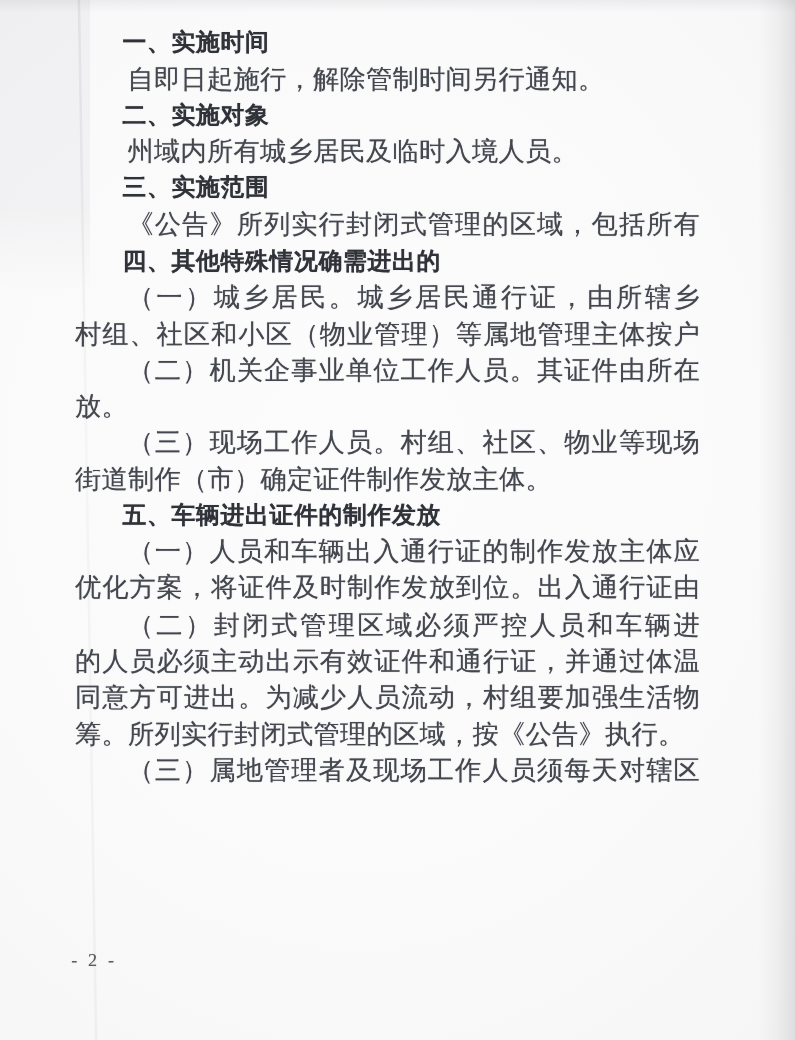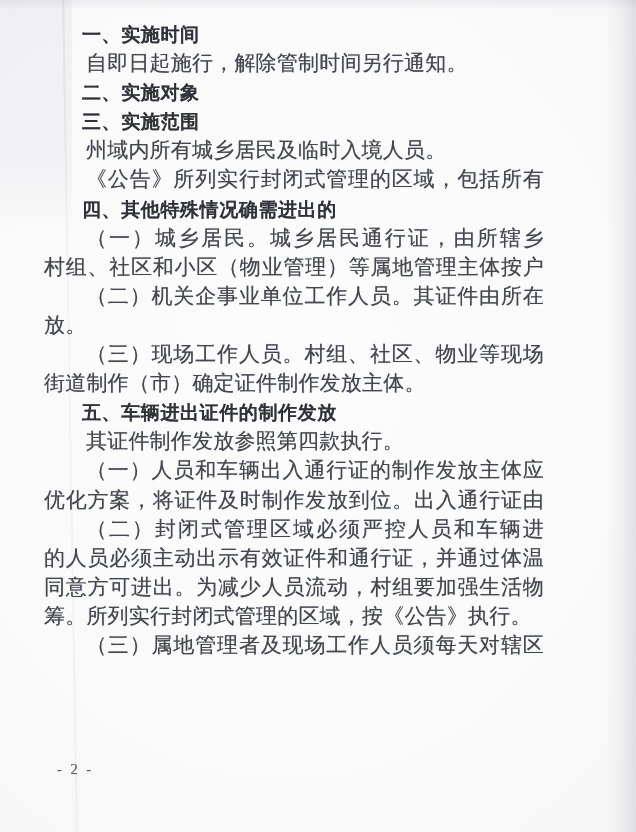--- a/index.html
+++ b/index.html
@@ -35,21 +35,21 @@
   }
   .crease {
     position: absolute; top: -8px; left: 69px; width: 2px; height: 848px;
     background: linear-gradient(to bottom, rgba(90,90,100,0.10), rgba(90,90,100,0.04) 40%, rgba(90,90,100,0.06));
     transform: rotate(-0.95deg);
     pointer-events: none;
   }
   
   .doc-body {
     position: absolute;
-    left: 44px;
+    left: 60px;
     top: 20px;
     width: 500px;
   }
   .line {
     line-height: 29.1px;
     white-space: nowrap;
   }
   .bd {
     font-size: 21px;
     color: #45474f;
@@ -90,32 +90,31 @@
 <div class="page">
   <div class="shade-topleft"></div>
   <div class="shade-top"></div>
   <div class="shade-right"></div>
   <div class="crease"></div>
 
   <div class="doc-body">
       <div class="line hd ind">一、实施时间</div>
       <div class="line bd ind">自即日起施行，解除管制时间另行通知。</div>
       <div class="line hd ind">二、实施对象</div>
+      <div class="line bd ind">州域内所有城乡居民及临时入境人员。</div>
       <div class="line hd ind">三、实施范围</div>
-      <div class="line bd ind">州域内所有城乡居民及临时入境人员。</div>
       <div class="line bd ind jl">《公告》所列实行封闭式管理的区域，包括所有村组、社区</div>
       <div class="line hd ind">四、其他特殊情况确需进出的</div>
       <div class="line bd ind jl">（一）城乡居民。城乡居民通行证，由所辖乡镇、街道制作，</div>
       <div class="line bd jl">村组、社区和小区（物业管理）等属地管理主体按户统一发放。</div>
       <div class="line bd ind jl">（二）机关企事业单位工作人员。其证件由所在单位制作发</div>
       <div class="line bd">放。</div>
       <div class="line bd ind jl">（三）现场工作人员。村组、社区、物业等现场工作人员出</div>
       <div class="line bd">街道制作（市）确定证件制作发放主体。</div>
       <div class="line hd ind">五、车辆进出证件的制作发放</div>
-      <div class="line bd ind">其证件制作发放参照第四款执行。</div>
       <div class="line bd ind jl">（一）人员和车辆出入通行证的制作发放主体应抓紧设计、</div>
       <div class="line bd jl">优化方案，将证件及时制作发放到位。出入通行证由发证单位加</div>
       <div class="line bd ind jl">（二）封闭式管理区域必须严控人员和车辆进出，确需进出</div>
       <div class="line bd jl">的人员必须主动出示有效证件和通行证，并通过体温检测、审批</div>
       <div class="line bd jl">同意方可进出。为减少人员流动，村组要加强生活物资采购的统</div>
       <div class="line bd">筹。所列实行封闭式管理的区域，按《公告》执行。</div>
       <div class="line bd ind jl">（三）属地管理者及现场工作人员须每天对辖区进行全员筛</div>
     </div>
 
   <div class="page-number">- 2 -</div>

